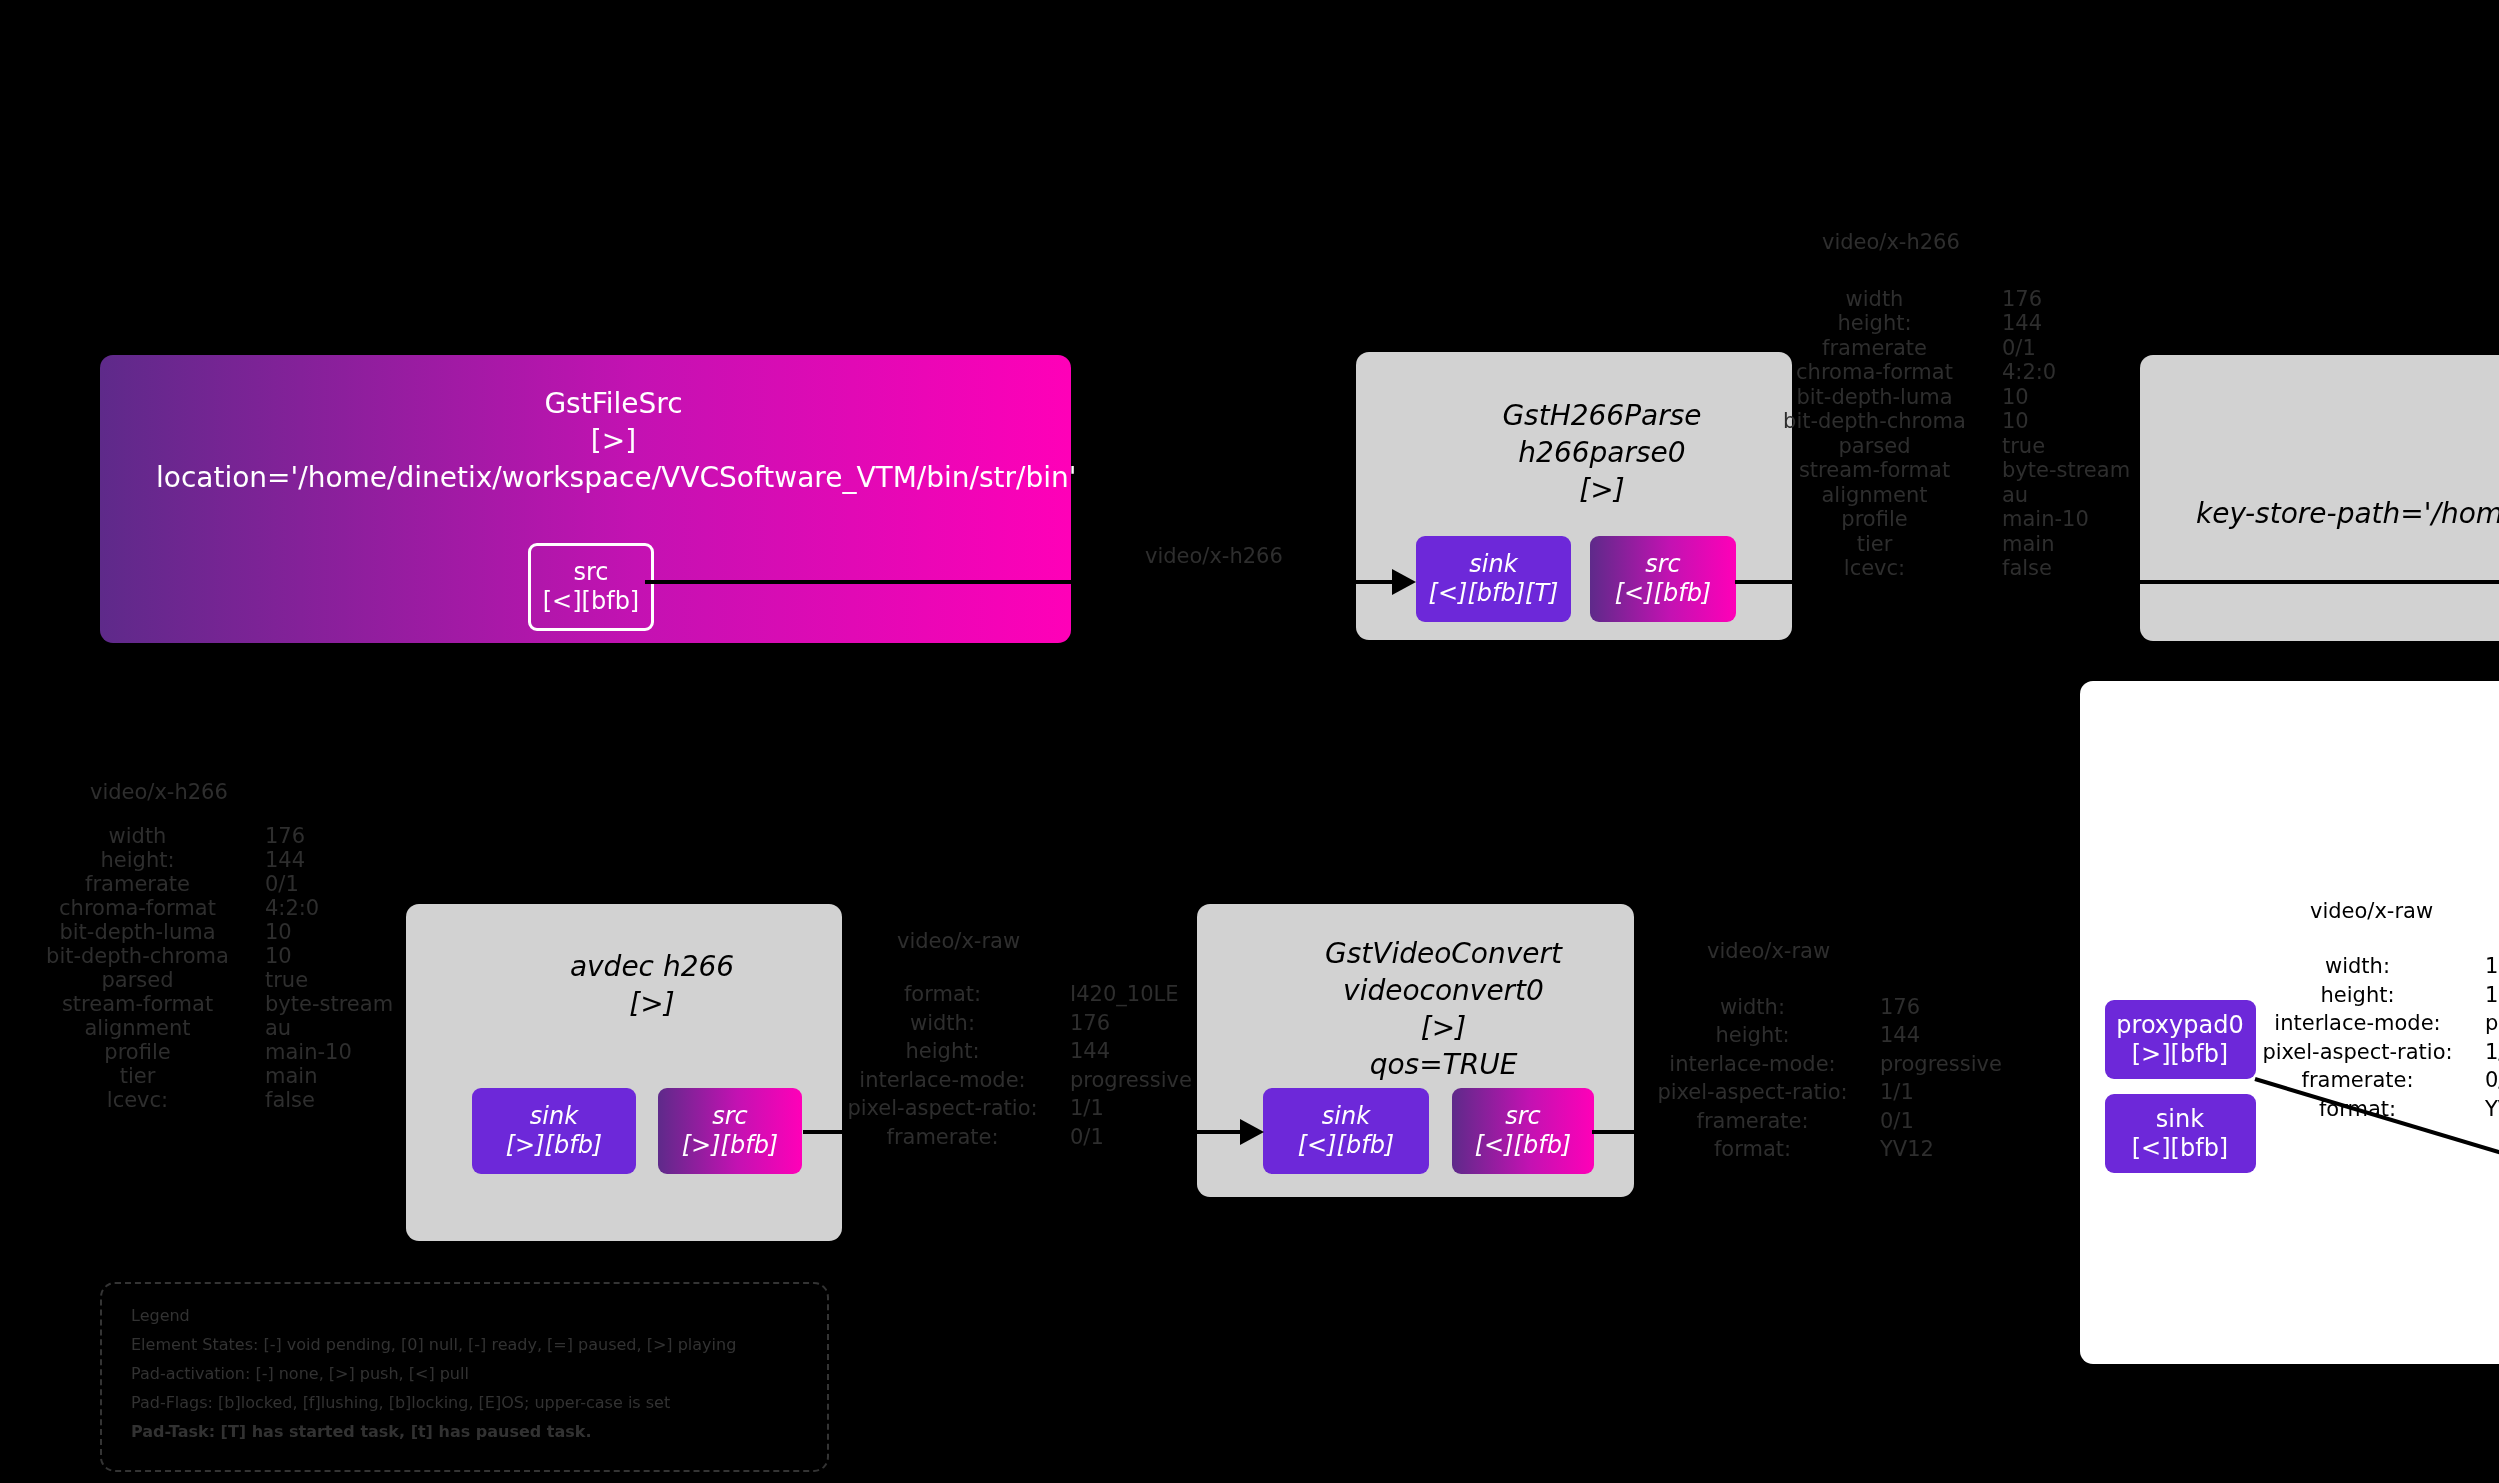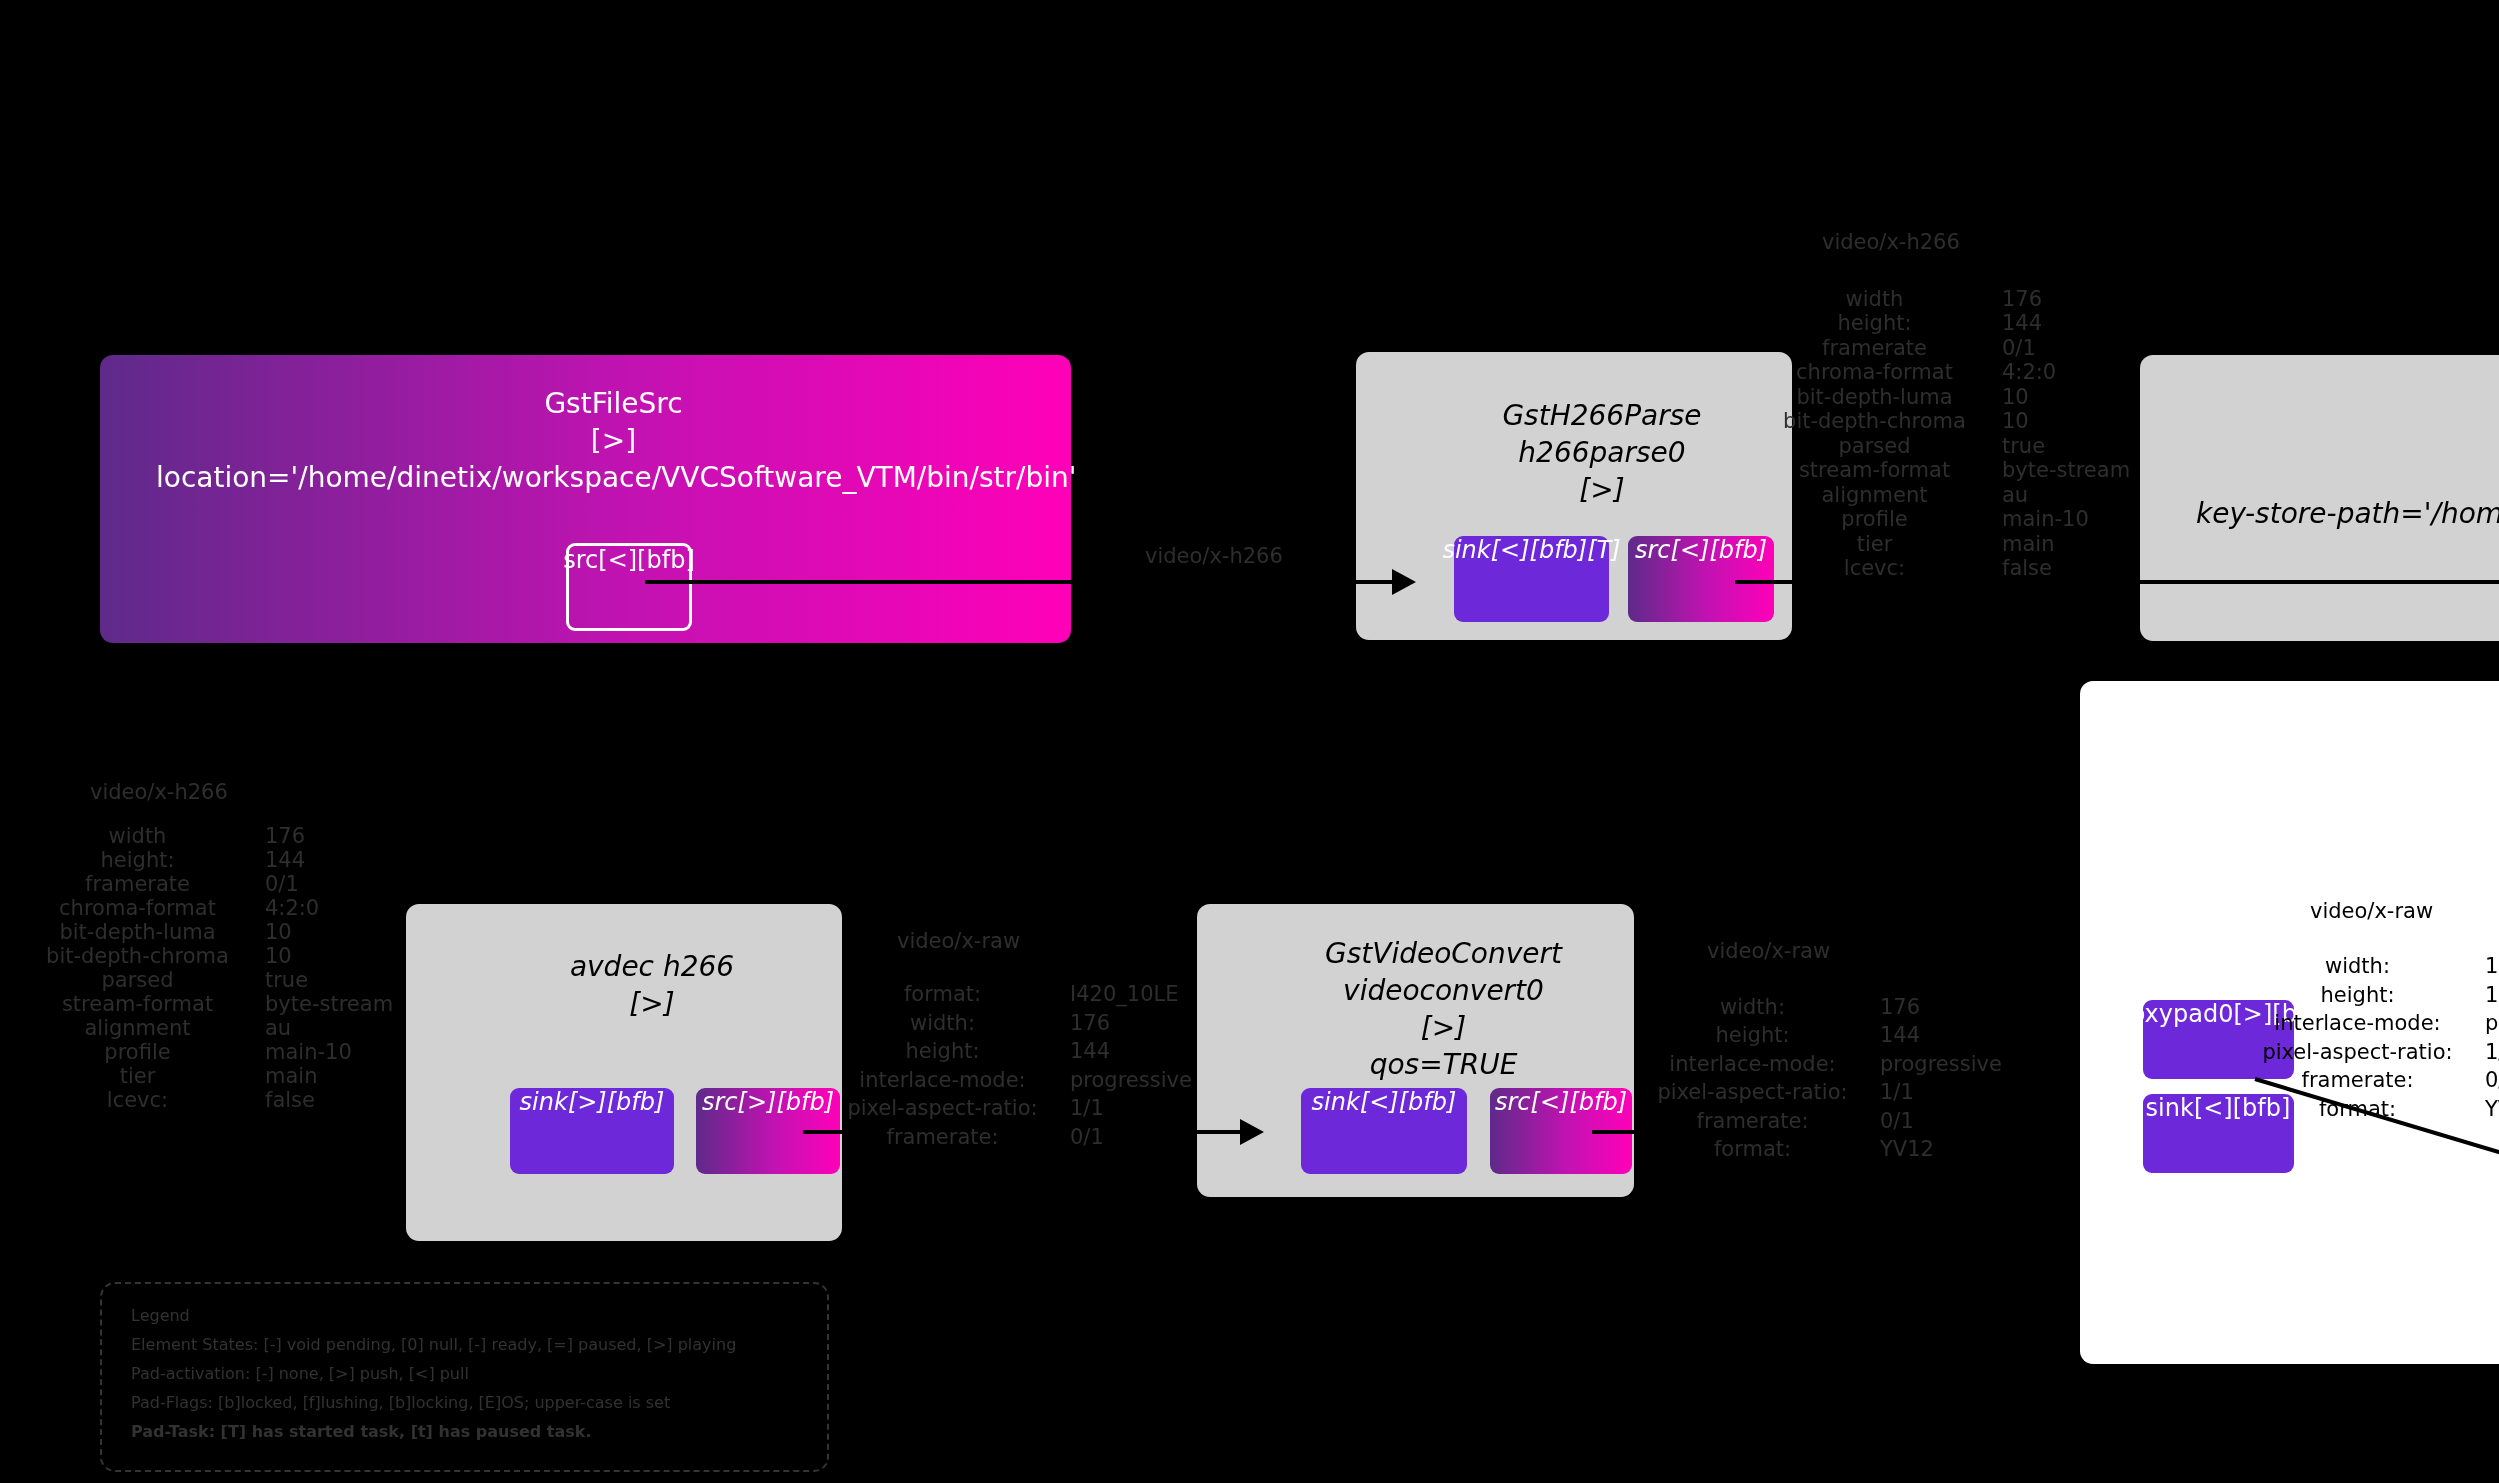--- a/index.html
+++ b/index.html
@@ -8,21 +8,21 @@
 
   .ebox{position:absolute;border-radius:13px;z-index:1;}
   .ebox.gray{background:#d2d2d2;color:#000;font-style:italic;}
   .ebox.grad{background:linear-gradient(90deg,#5e2a8a 0%,#c312b2 55%,#ff00b8 100%);color:#fff;}
   .ebox.white{background:#ffffff;color:#000;}
 
   .titles{position:absolute;left:16px;right:0;text-align:center;z-index:3;margin-left:40px;}
   .tl{font-size:28px;line-height:37px;white-space:nowrap;}
 
   .pad{position:absolute;border-radius:9px;color:#fff;text-align:center;z-index:5;
-       display:flex;flex-direction:row;justify-content:center;margin-left:38px;}
+       display:flex;flex-direction:column;justify-content:center;}
   .pad .pl{font-size:24px;line-height:29px;white-space:nowrap;}
   .pad.black{background:#6d28d9;}
   .pad.grad{background:linear-gradient(90deg,#5e2a8a 0%,#c312b2 55%,#ff00b8 100%);}
   .pad.outline{background:transparent;border:3px solid #fff;}
 
   .edge{position:absolute;background:#000;height:4px;z-index:3;}
   .arrow{position:absolute;width:0;height:0;border-top:13px solid transparent;
          border-bottom:13px solid transparent;border-left:24px solid #000;z-index:4;}
 
   .caps{position:absolute;color:#2e2e2e;font-size:21px;z-index:6;}

